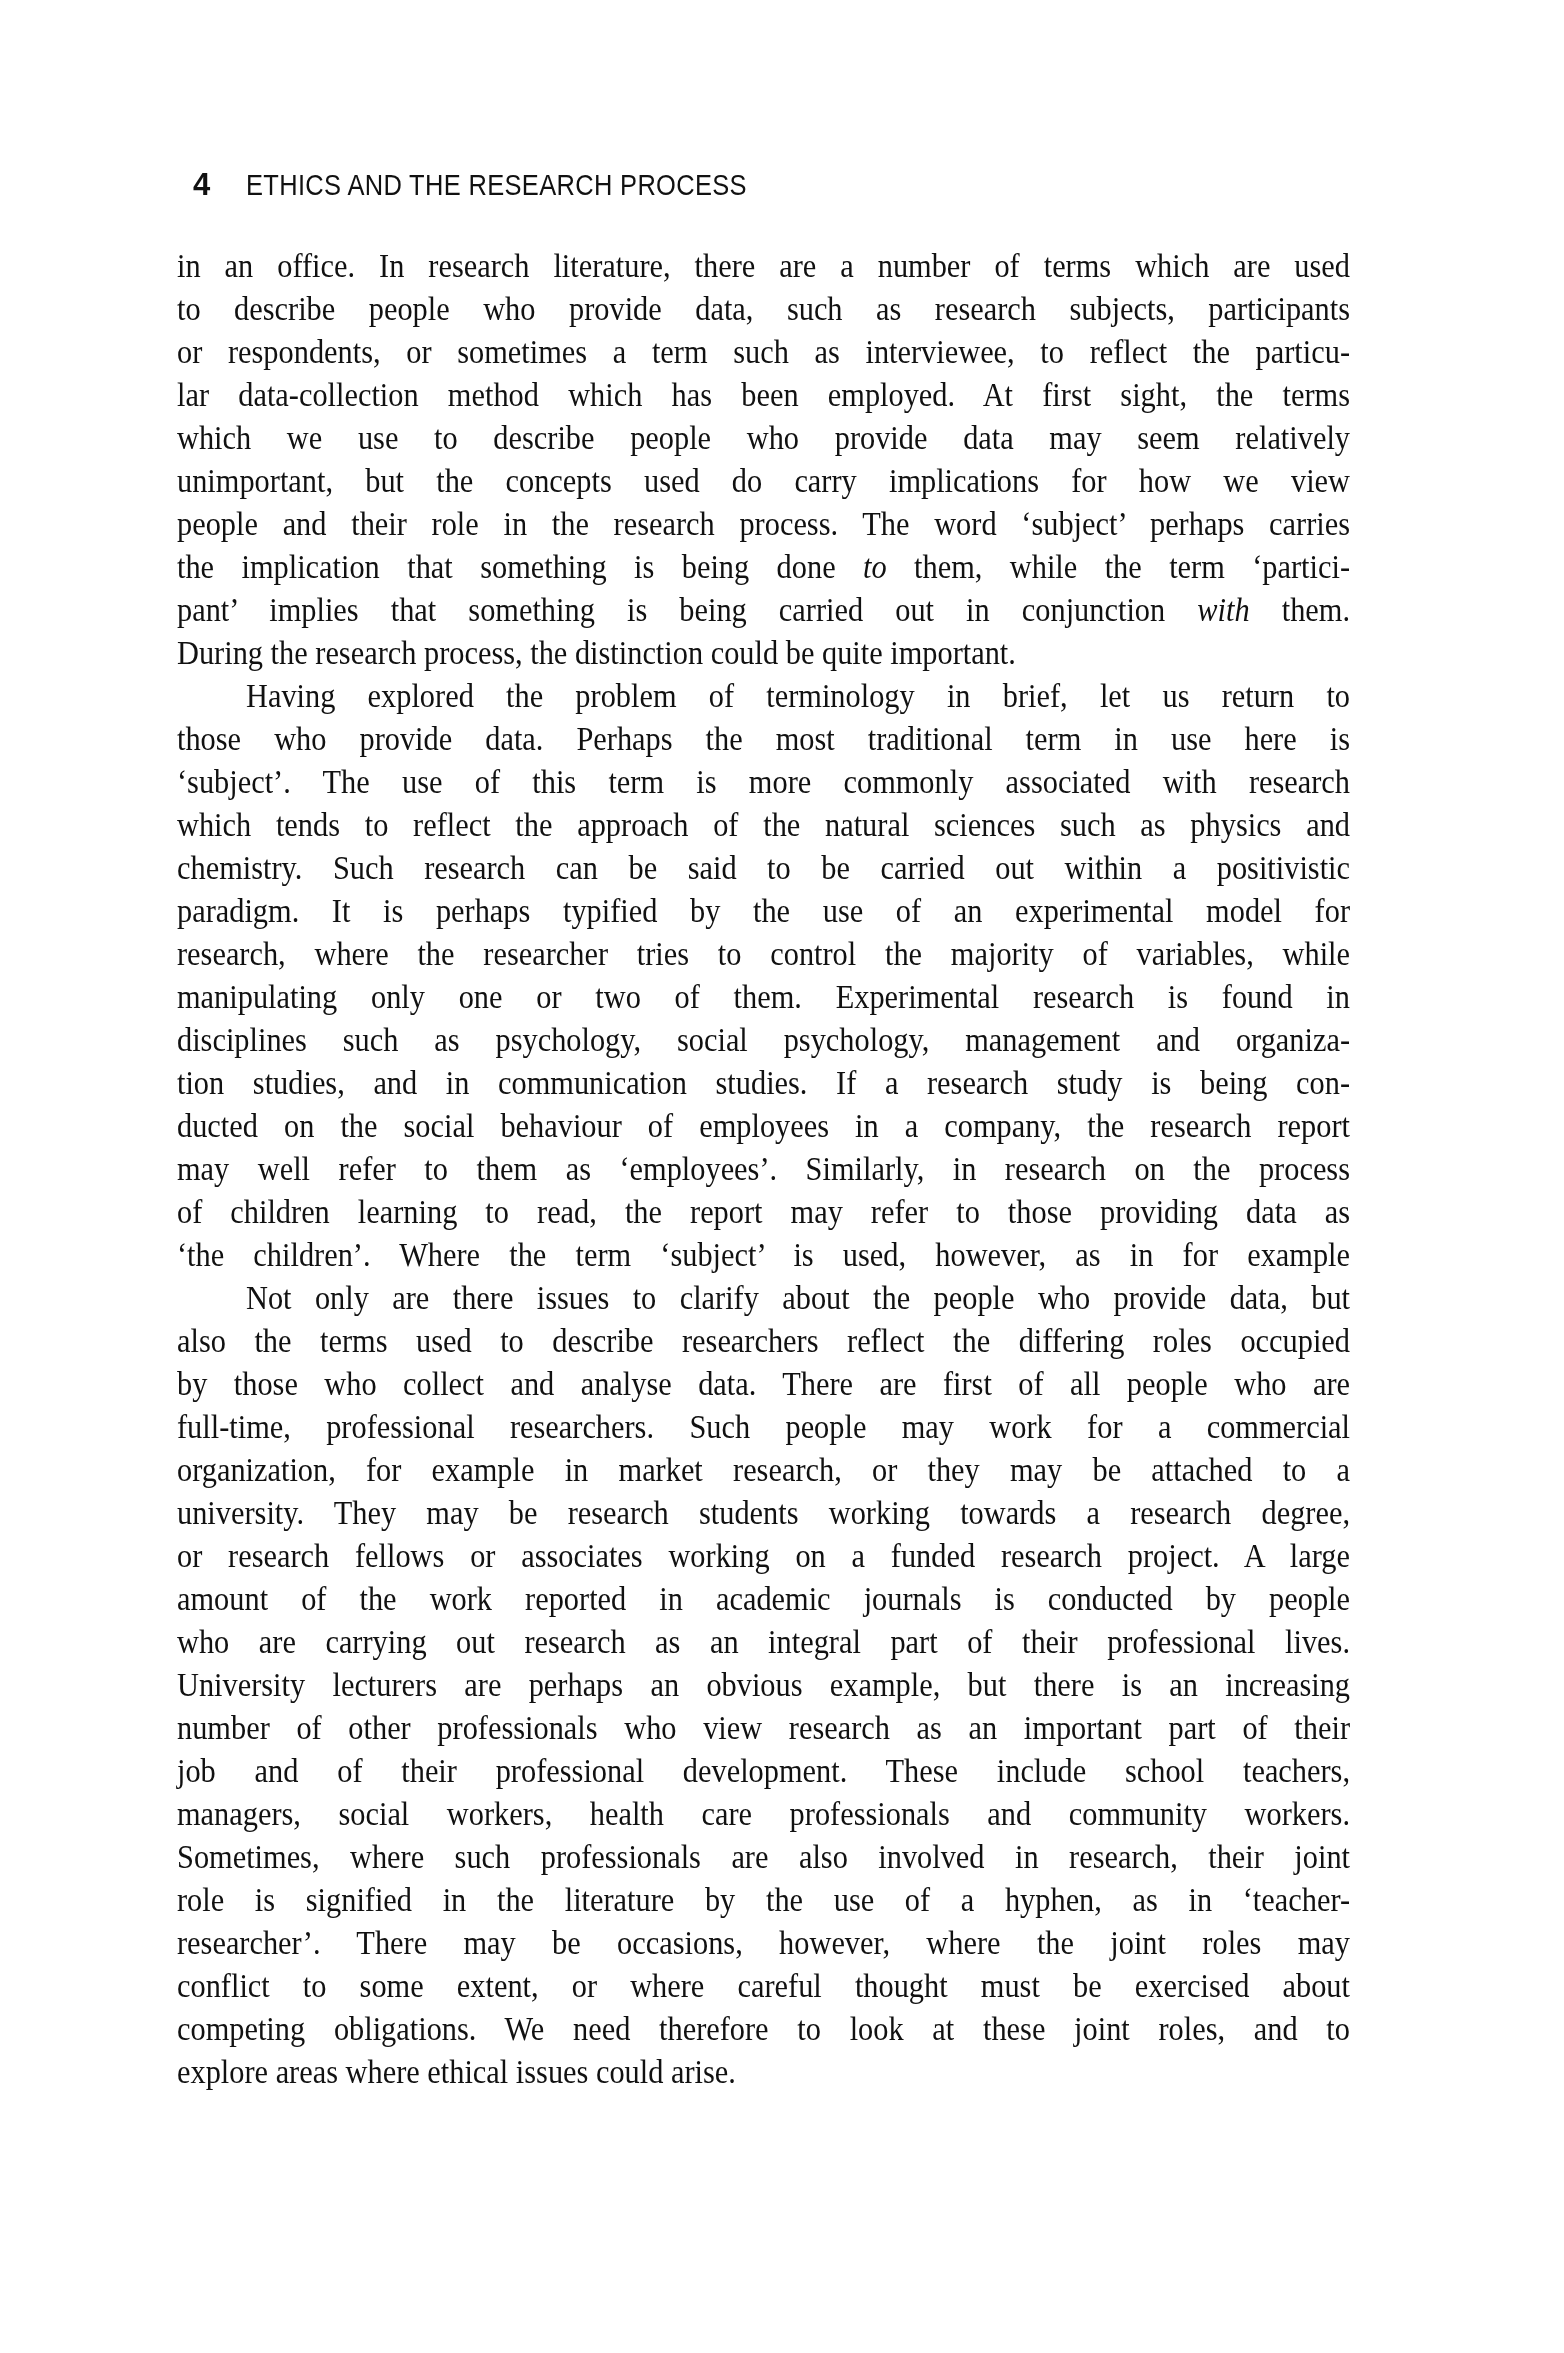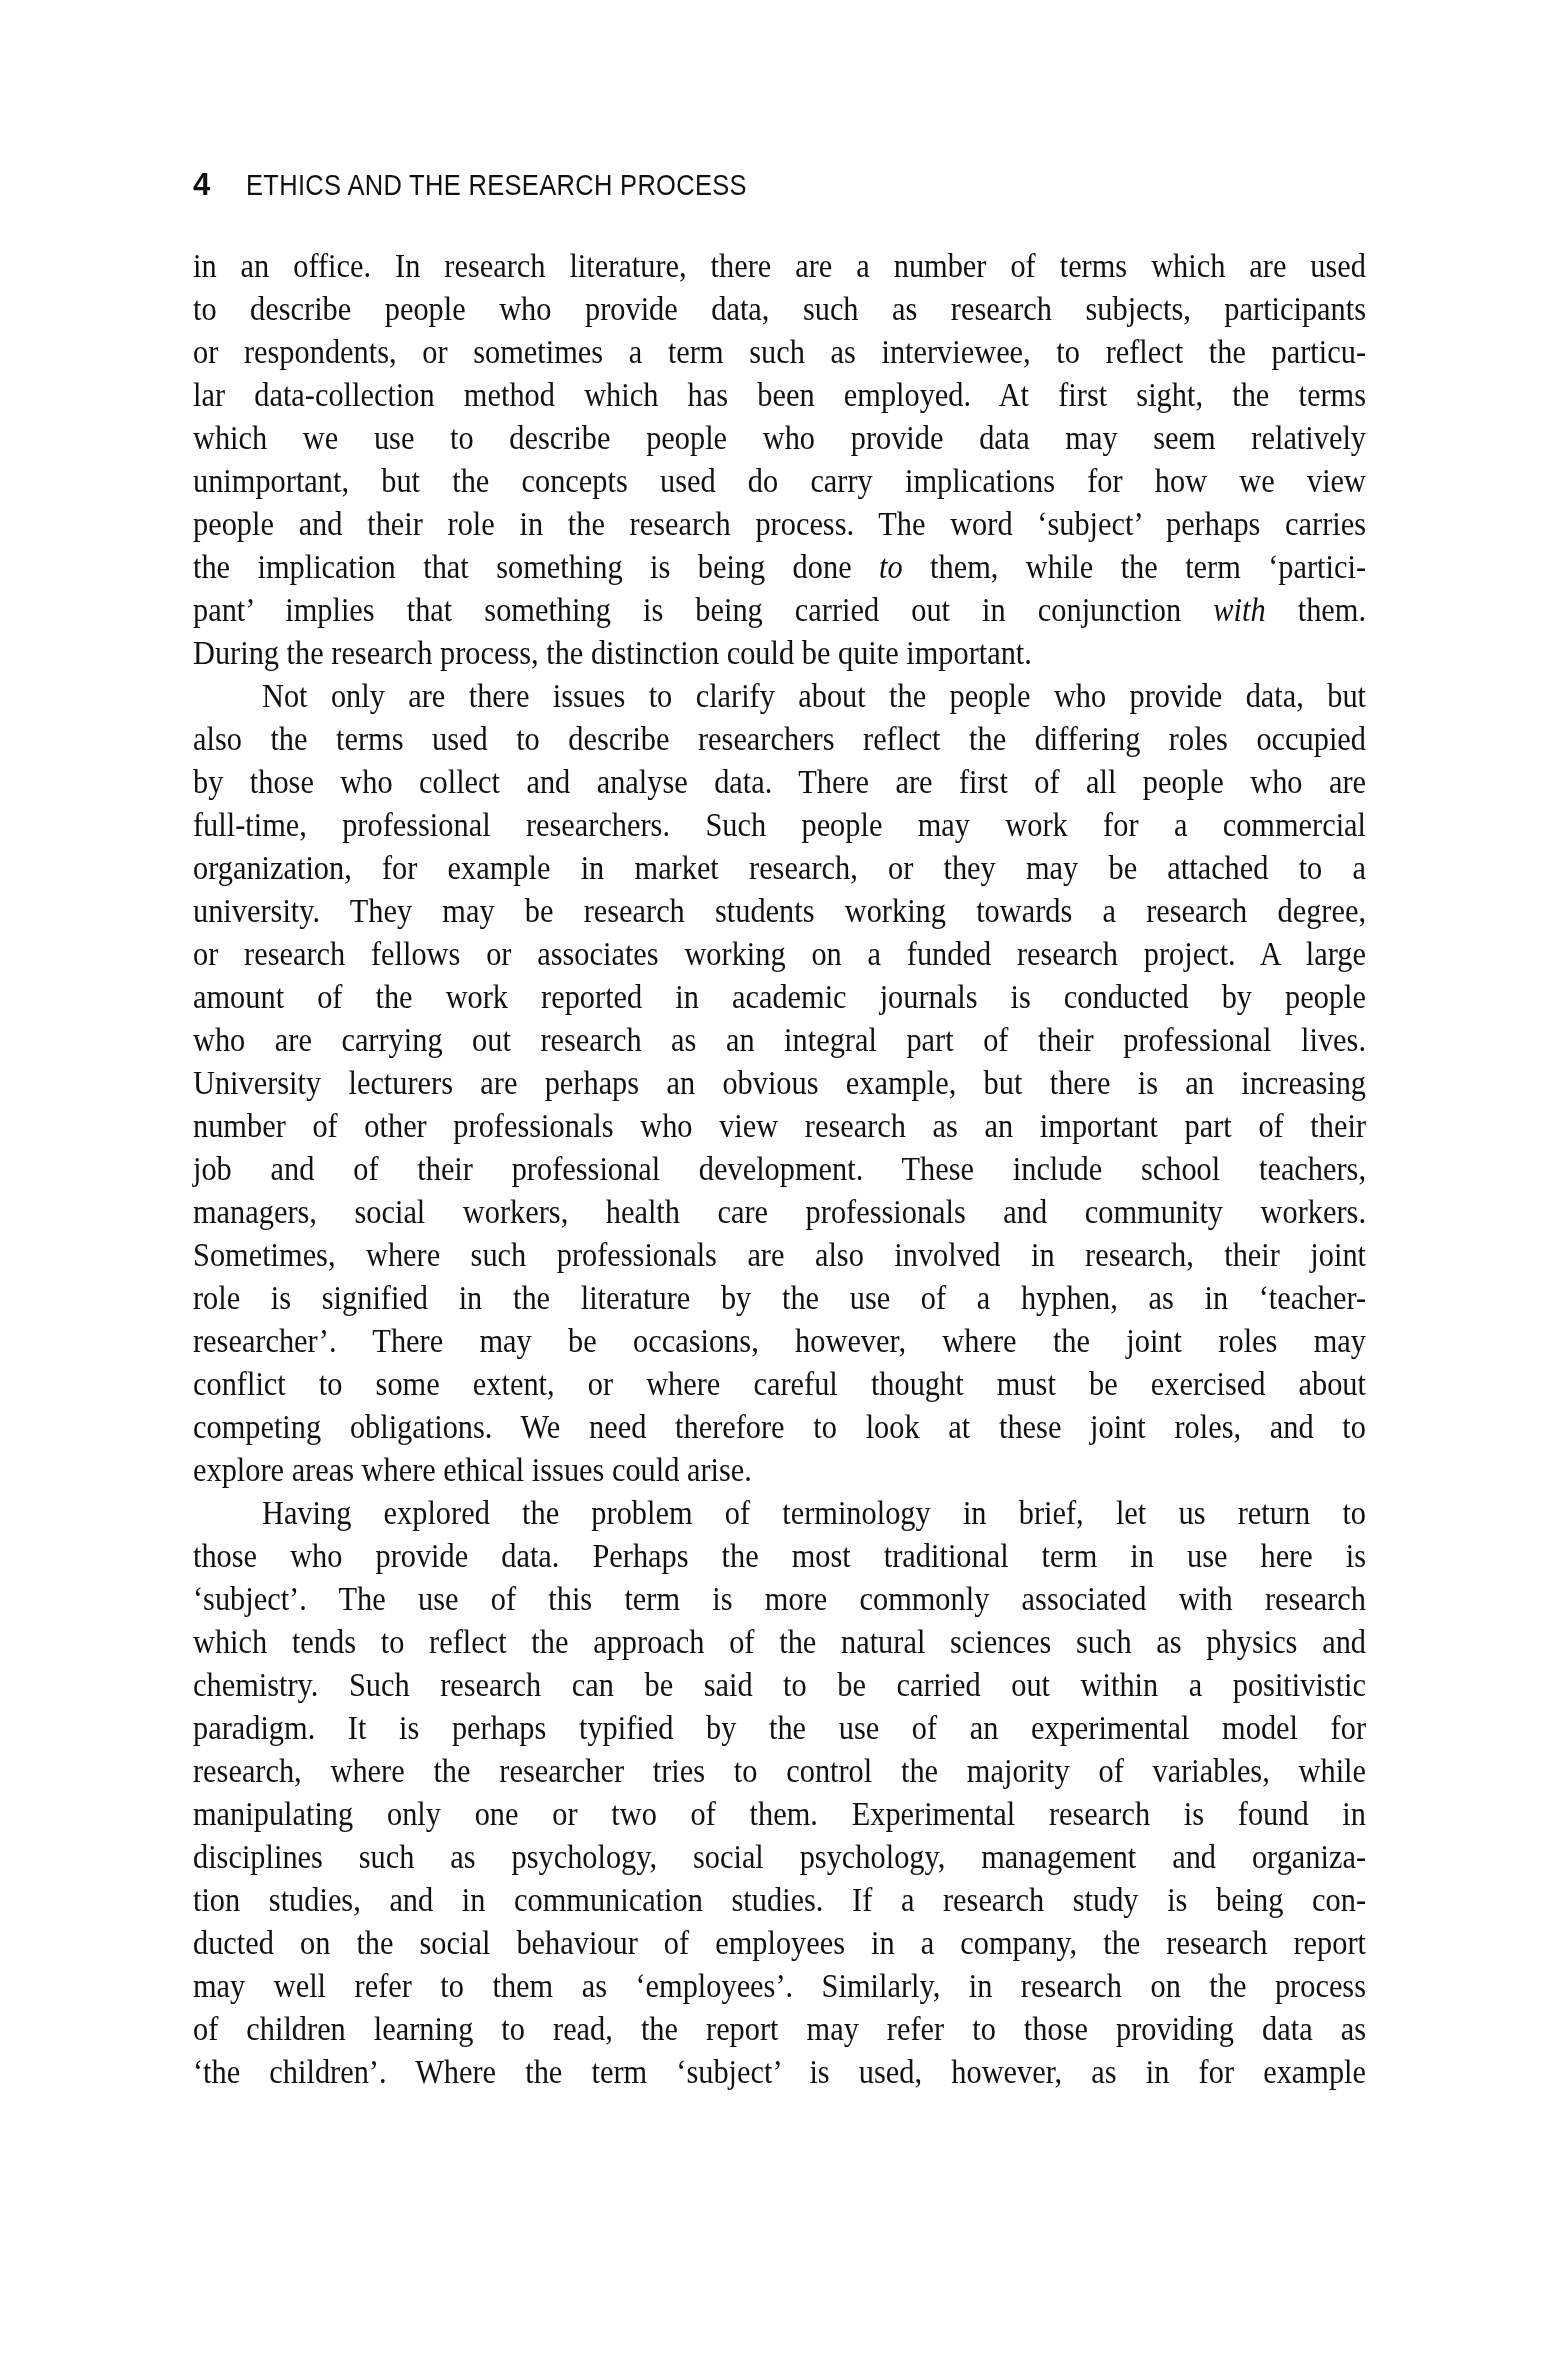--- a/index.html
+++ b/index.html
@@ -6,21 +6,21 @@
     body { width: 1565px; height: 2354px; position: relative; overflow: hidden; }
     .page { position: absolute; left: 0; top: 0; width: 1565px; height: 2354px; background: #ffffff; color: #111111; }
     .running-head {
       position: absolute; left: 193px; top: 167px; height: 35px;
       font-family: "Liberation Sans", "DejaVu Sans", sans-serif;
       font-size: 29.6px; letter-spacing: 0.4px; color: #111;
       display: flex; align-items: baseline; white-space: nowrap;
     }
     .running-head .folio { font-weight: bold; font-size: 31px; margin-right: 35px; }
     .running-head .title { font-weight: normal; transform: scaleX(0.86); transform-origin: left center; display: inline-block; }
-    .body-text { position: absolute; left: 193px; top: 245px; width: 1173px; }
+    .body-text { position: absolute; left: 177px; top: 245px; width: 1173px; }
     .line {
       height: 43px; line-height: 43px;
       font-family: "Liberation Serif", "DejaVu Serif", serif;
       font-size: 33px; color: #111;
       text-align: justify; text-align-last: justify;
       white-space: nowrap; overflow: visible;
       transform: scaleX(0.92); transform-origin: left center; width: 1275px;
     }
     .line.last { text-align-last: left; }
     .line.indent { text-indent: 75px; }
@@ -41,51 +41,51 @@
         <div class="line"><span>or respondents, or sometimes a term such as interviewee, to reflect the particu-</span></div>
         <div class="line"><span>lar data-collection method which has been employed. At first sight, the terms</span></div>
         <div class="line"><span>which we use to describe people who provide data may seem relatively</span></div>
         <div class="line"><span>unimportant, but the concepts used do carry implications for how we view</span></div>
         <div class="line"><span>people and their role in the research process. The word ‘subject’ perhaps carries</span></div>
         <div class="line"><span>the implication that something is being done </span><em>to</em><span> them, while the term ‘partici-</span></div>
         <div class="line"><span>pant’ implies that something is being carried out in conjunction </span><em>with</em><span> them.</span></div>
         <div class="line last"><span>During the research process, the distinction could be quite important.</span></div>
       </div>
       <div>
+        <div class="line indent"><span>Having explored the problem of terminology in brief, let us return to</span></div>
+        <div class="line"><span>those who provide data. Perhaps the most traditional term in use here is</span></div>
+        <div class="line"><span>‘subject’. The use of this term is more commonly associated with research</span></div>
+        <div class="line"><span>which tends to reflect the approach of the natural sciences such as physics and</span></div>
+        <div class="line"><span>chemistry. Such research can be said to be carried out within a positivistic</span></div>
+        <div class="line"><span>paradigm. It is perhaps typified by the use of an experimental model for</span></div>
+        <div class="line"><span>research, where the researcher tries to control the majority of variables, while</span></div>
+        <div class="line"><span>manipulating only one or two of them. Experimental research is found in</span></div>
+        <div class="line"><span>disciplines such as psychology, social psychology, management and organiza-</span></div>
+        <div class="line"><span>tion studies, and in communication studies. If a research study is being con-</span></div>
+        <div class="line"><span>ducted on the social behaviour of employees in a company, the research report</span></div>
+        <div class="line"><span>may well refer to them as ‘employees’. Similarly, in research on the process</span></div>
+        <div class="line"><span>of children learning to read, the report may refer to those providing data as</span></div>
+        <div class="line"><span>‘the children’. Where the term ‘subject’ is used, however, as in for example</span></div>
+      </div>
+      <div>
         <div class="line indent"><span>Not only are there issues to clarify about the people who provide data, but</span></div>
         <div class="line"><span>also the terms used to describe researchers reflect the differing roles occupied</span></div>
         <div class="line"><span>by those who collect and analyse data. There are first of all people who are</span></div>
         <div class="line"><span>full-time, professional researchers. Such people may work for a commercial</span></div>
         <div class="line"><span>organization, for example in market research, or they may be attached to a</span></div>
         <div class="line"><span>university. They may be research students working towards a research degree,</span></div>
         <div class="line"><span>or research fellows or associates working on a funded research project. A large</span></div>
         <div class="line"><span>amount of the work reported in academic journals is conducted by people</span></div>
         <div class="line"><span>who are carrying out research as an integral part of their professional lives.</span></div>
         <div class="line"><span>University lecturers are perhaps an obvious example, but there is an increasing</span></div>
         <div class="line"><span>number of other professionals who view research as an important part of their</span></div>
         <div class="line"><span>job and of their professional development. These include school teachers,</span></div>
         <div class="line"><span>managers, social workers, health care professionals and community workers.</span></div>
         <div class="line"><span>Sometimes, where such professionals are also involved in research, their joint</span></div>
         <div class="line"><span>role is signified in the literature by the use of a hyphen, as in ‘teacher-</span></div>
         <div class="line"><span>researcher’. There may be occasions, however, where the joint roles may</span></div>
         <div class="line"><span>conflict to some extent, or where careful thought must be exercised about</span></div>
         <div class="line"><span>competing obligations. We need therefore to look at these joint roles, and to</span></div>
         <div class="line last"><span>explore areas where ethical issues could arise.</span></div>
       </div>
-      <div>
-        <div class="line indent"><span>Having explored the problem of terminology in brief, let us return to</span></div>
-        <div class="line"><span>those who provide data. Perhaps the most traditional term in use here is</span></div>
-        <div class="line"><span>‘subject’. The use of this term is more commonly associated with research</span></div>
-        <div class="line"><span>which tends to reflect the approach of the natural sciences such as physics and</span></div>
-        <div class="line"><span>chemistry. Such research can be said to be carried out within a positivistic</span></div>
-        <div class="line"><span>paradigm. It is perhaps typified by the use of an experimental model for</span></div>
-        <div class="line"><span>research, where the researcher tries to control the majority of variables, while</span></div>
-        <div class="line"><span>manipulating only one or two of them. Experimental research is found in</span></div>
-        <div class="line"><span>disciplines such as psychology, social psychology, management and organiza-</span></div>
-        <div class="line"><span>tion studies, and in communication studies. If a research study is being con-</span></div>
-        <div class="line"><span>ducted on the social behaviour of employees in a company, the research report</span></div>
-        <div class="line"><span>may well refer to them as ‘employees’. Similarly, in research on the process</span></div>
-        <div class="line"><span>of children learning to read, the report may refer to those providing data as</span></div>
-        <div class="line"><span>‘the children’. Where the term ‘subject’ is used, however, as in for example</span></div>
-      </div>
     </div>
 </div>
 
 
 </body></html>

